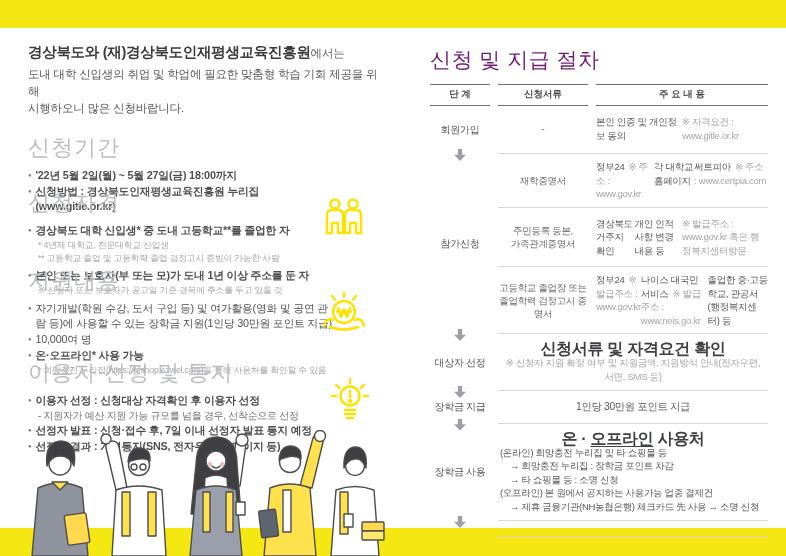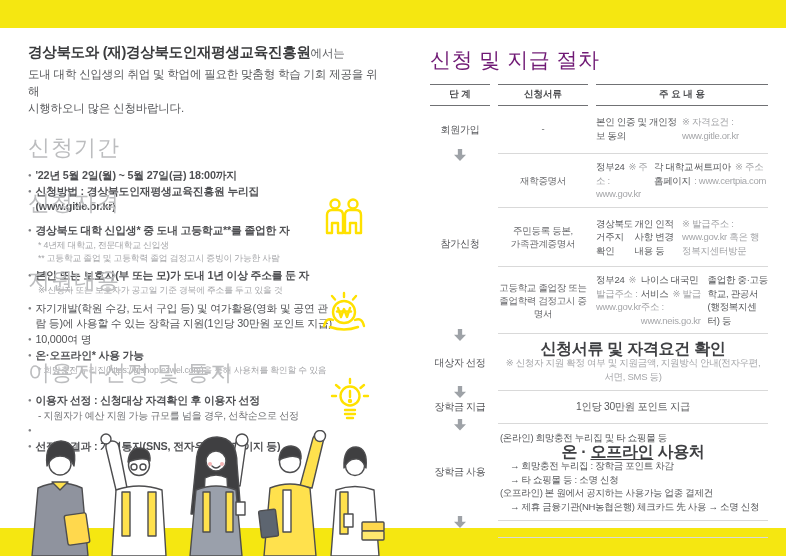--- a/index.html
+++ b/index.html
@@ -124,20 +124,21 @@
 
   <div class="sec" style="top:358px;">
     <h2>이용자 선정 및 통지</h2>
     <div class="bl bold">
         <span class="bullet">●</span>
         <span class="bt">이용자 선정 : 신청대상 자격확인 후 이용자 선정</span>
       </div>
     <div class="subline">- 지원자가 예산 지원 가능 규모를 넘을 경우, 선착순으로 선정</div>
     <div class="bl bold">
         <span class="bullet">●</span>
+        <span class="bt">선정자 발표 : 신청·접수 후, 7일 이내 선정자 발표 통지 예정</span>
       </div>
     <div class="bl bold">
         <span class="bullet">●</span>
         <span class="bt">선정자 결과 : 개별통지(SNS, 전자우편, 홈페이지 등)</span>
       </div>
   </div>
 
   <div class="licon" style="left:323px;top:197px;">
     <svg width="42" height="38" viewBox="0 0 42 38" fill="none" stroke="#ffe100" stroke-width="2.4" stroke-linejoin="round" stroke-linecap="round">
       <circle cx="12" cy="7" r="4.5"></circle>
@@ -264,22 +265,22 @@
       </div>
     </div>
 
     <div class="block">
       <div class="stage">
           <span>장학금 사용</span>
           <span class="sarrow"></span>
         </div>
       <div class="bc">
         <div class="merged">
+          <div class="cl mhead center"><span>온 · </span><span class="u">오프라인</span><span> 사용처</span></div>
           <div class="cl hl">(온라인) 희망충전 누리집 및 타 쇼핑몰 등</div>
-          <div class="cl mhead center"><span>온 · </span><span class="u">오프라인</span><span> 사용처</span></div>
           <div class="cl hl indent">→ 희망충전 누리집 : 장학금 포인트 차감</div>
           <div class="cl hl indent">→ 타 쇼핑몰 등 : 소명 신청</div>
           <div class="cl hl">(오프라인) 본 원에서 공지하는 사용가능 업종 결제건</div>
           <div class="cl hl indent">→ 제휴 금융기관(NH농협은행) 체크카드 先 사용 → 소명 신청</div>
         </div>
       </div>
     </div>
 
     <div class="block">
       <div class="stage"></div>

